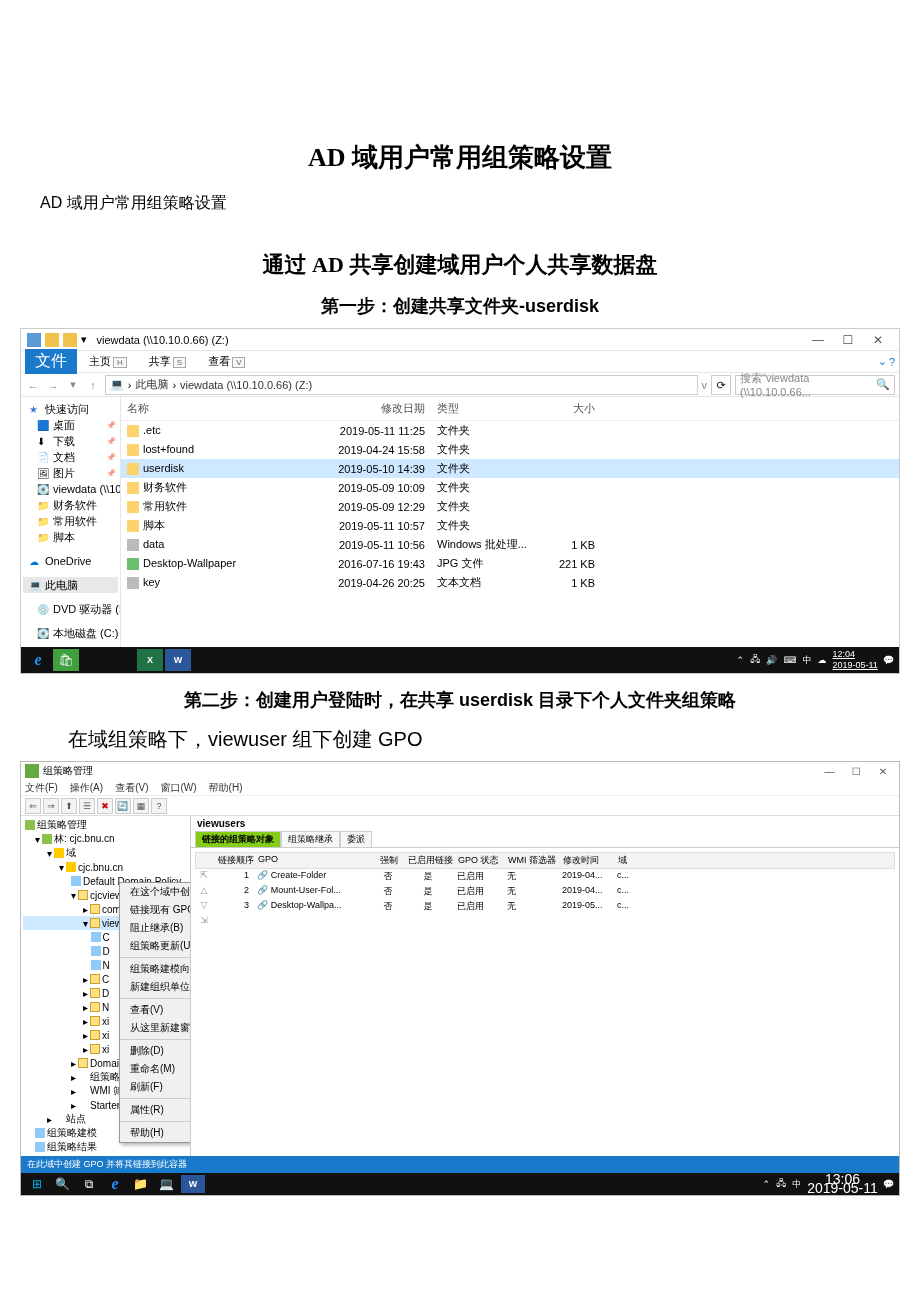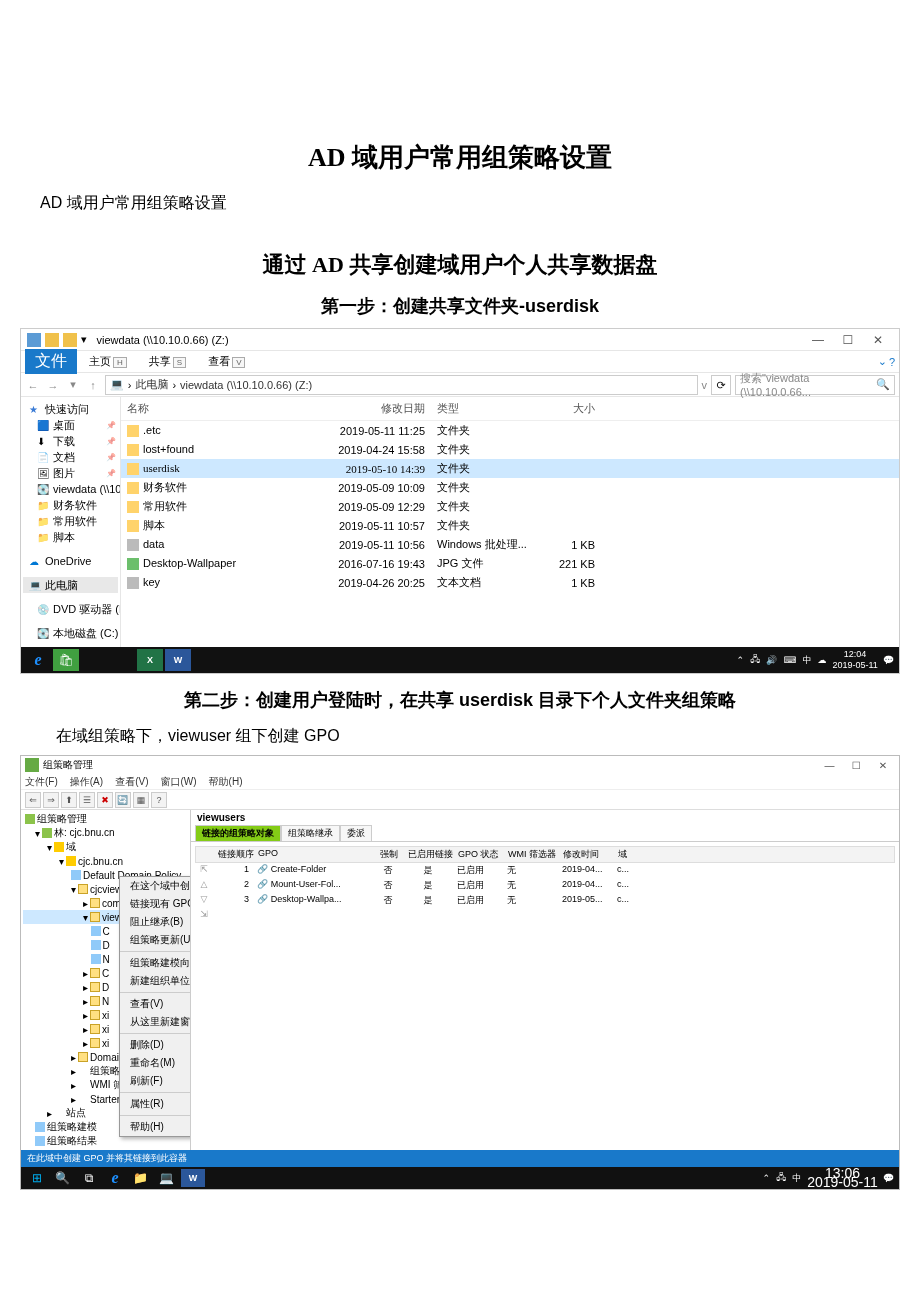--- a/index.html
+++ b/index.html
@@ -2,21 +2,21 @@
 <html><head>
 <meta charset="utf-8">
 <style>
   * { box-sizing: border-box; margin: 0; padding: 0; }
   body { font-family: "Microsoft YaHei", SimSun, Arial, sans-serif; background: #fff; width: 920px; margin: 0 auto; padding: 0 20px; color: #000; }
   .page { padding: 140px 0 40px; }
   h1.title { font-size: 26px; font-weight: bold; text-align: center; margin-bottom: 18px; font-family: SimSun, serif; }
   .subtitle-small { font-size: 16px; margin: 4px 0 36px 20px; }
   h2.sec { font-size: 22px; font-weight: bold; text-align: center; margin: 10px 0 14px; font-family: SimSun, serif; }
   h3.step { font-size: 18px; font-weight: bold; text-align: center; margin: 8px 0 10px; }
-  .para { font-size: 16px; margin: 14px 0 8px 36px; }
+  .para { font-size: 20px; margin: 14px 0 8px 48px; }
 
   
   .explorer { border: 1px solid #ccc; margin: 8px 0 14px; font-size: 11px; background: #fff; }
   .exp-titlebar { display: flex; align-items: center; padding: 2px 6px; border-bottom: 1px solid #e6e6e6; height: 22px; gap: 4px; }
   .exp-titlebar .qat-icon { width: 14px; height: 14px; display: inline-block; background: #5b9bd5; }
   .exp-titlebar .qat-icon.folder { background: #f0c14b; }
   .exp-titlebar .bar-title { flex: 1; padding-left: 6px; }
   .winctl { display: flex; gap: 0; }
   .winctl span { width: 30px; text-align: center; font-size: 12px; color: #555; }
   .exp-ribbon { display: flex; align-items: center; border-bottom: 1px solid #e6e6e6; height: 22px; padding: 0 4px; gap: 2px; }
@@ -39,35 +39,35 @@
   .nav-sep { height: 8px; }
   .nav-root { padding-left: 6px; }
   .filelist { flex: 1; }
   .fl-head { display: flex; color: #555; padding: 2px 0; border-bottom: 1px solid #eee; }
   .fl-head span { padding: 2px 6px; }
   .col-name { width: 180px; }
   .col-date { width: 130px; text-align: right; }
   .col-type { width: 100px; }
   .col-size { width: 70px; text-align: right; }
   .fl-row { display: flex; padding: 1px 0; align-items: center; }
-  .fl-row.sel { background: #cde8ff; font-family: Liberation Serif, serif; }
+  .fl-row.sel { background: #cde8ff; }
   .fl-row span { padding: 1px 6px; white-space: nowrap; }
   .fl-row .ico { width: 12px; height: 12px; background: #ffd36b; display: inline-block; margin-right: 4px; vertical-align: middle; }
   .fl-row .ico.file { background: #bbb; }
   .fl-row .ico.img { background: #6cbf6c; }
   .taskbar { background: #111; display: flex; align-items: center; height: 26px; padding: 0 4px; gap: 2px; }
   .tb-btn { width: 26px; height: 22px; display: flex; align-items: center; justify-content: center; color: #fff; font-size: 12px; }
   .tb-btn.start { color: #00adef; }
   .tb-btn.store { background: #40a040; }
   .tb-btn.excel { background: #217346; font-size: 9px; font-weight: bold; }
   .tb-btn.word { background: #2b579a; font-size: 9px; font-weight: bold; }
   .tb-btn.ie { color:#1e90ff; font-style: italic; font-weight:bold; font-size:16px; font-family: Georgia, serif;}
   .tb-spacer { flex: 1; }
   .tb-tray { color: #fff; font-size: 9px; display: flex; align-items: center; gap: 6px; }
-  .tb-clock { text-align: center; line-height: 11px; }
+  .tb-clock { line-height: 11px; text-decoration: underline; }
 
   
   .gpmc { border: 1px solid #bbb; margin: 8px 0 14px; font-size: 10px; background: #fff; }
   .gp-title { display: flex; align-items: center; padding: 2px 4px; }
   .gp-title .ic { width: 14px; height: 14px; background: #6a4; display:inline-block; margin-right:4px;}
   .gp-title .t { flex: 1; }
   .gp-winctl span { width:24px;text-align:center;display:inline-block;color:#555;}
   .gp-menu { padding: 2px 4px; display: flex; gap: 12px; color: #333; border-bottom:1px solid #eee; height:16px; align-items:center;}
   .gp-tool { padding: 2px 4px; display: flex; gap: 2px; border-bottom:1px solid #ddd; height:20px; align-items:center;}
   .gp-tool .ti { width:16px;height:16px; display:inline-block; border:1px solid #ccc; background:#f3f3f3; font-size:9px; text-align:center; line-height:14px; color:#555;}

